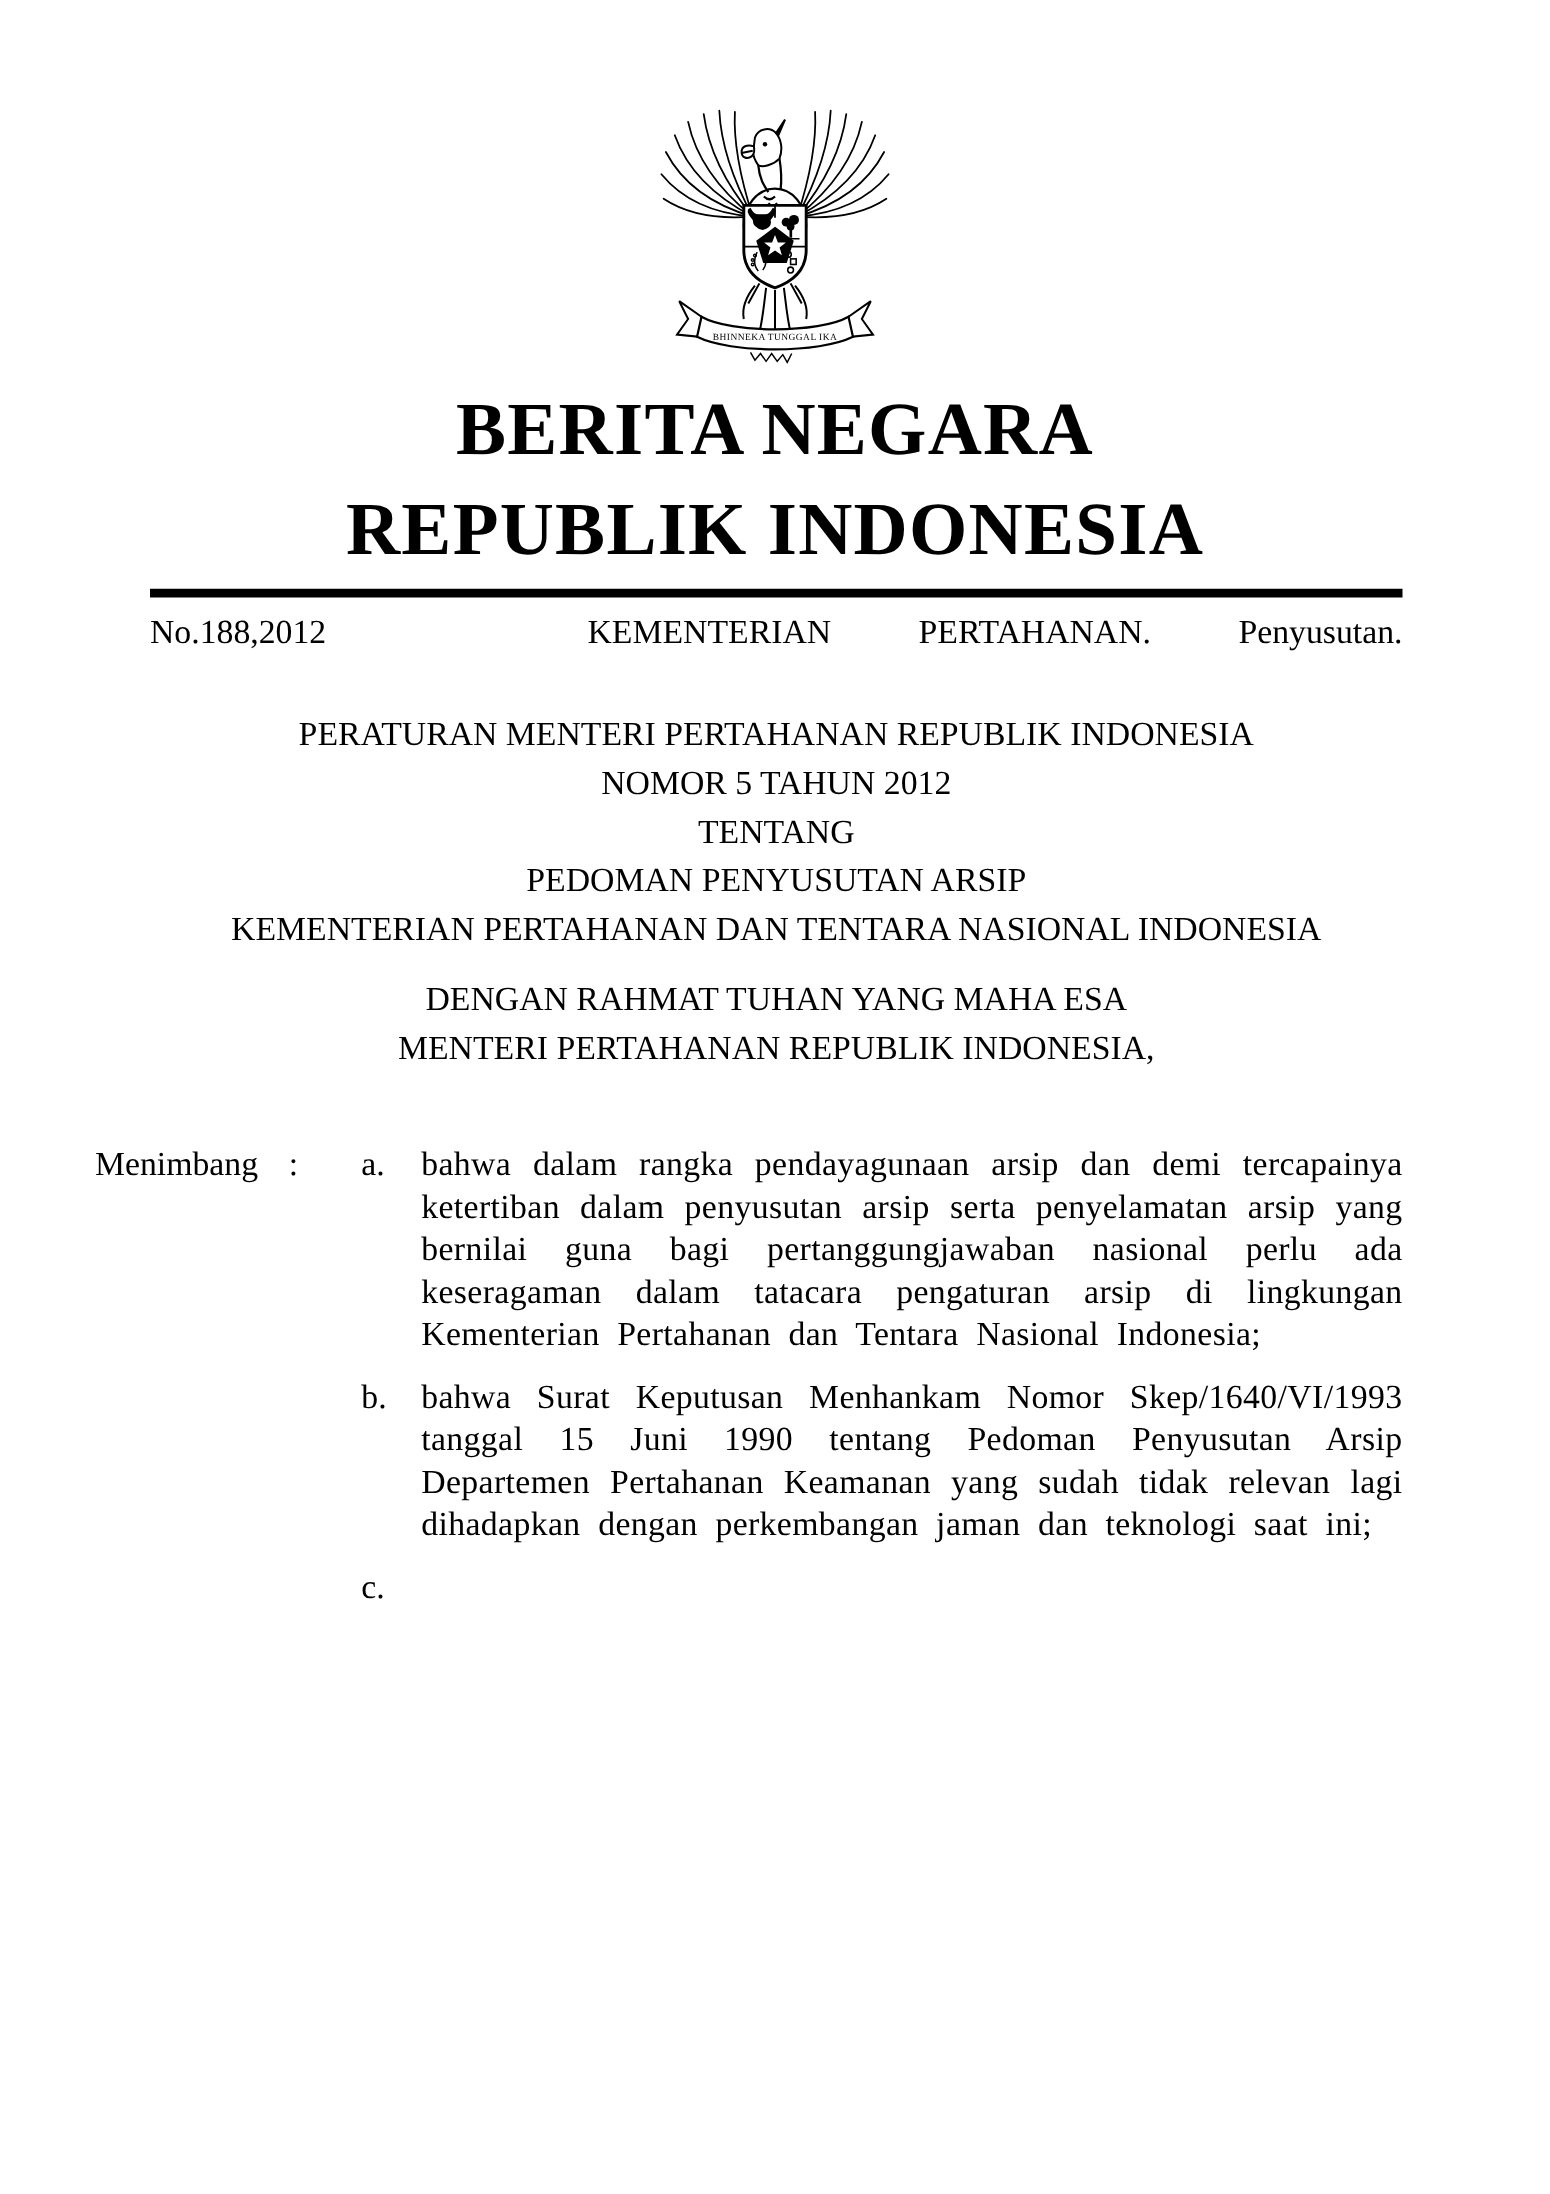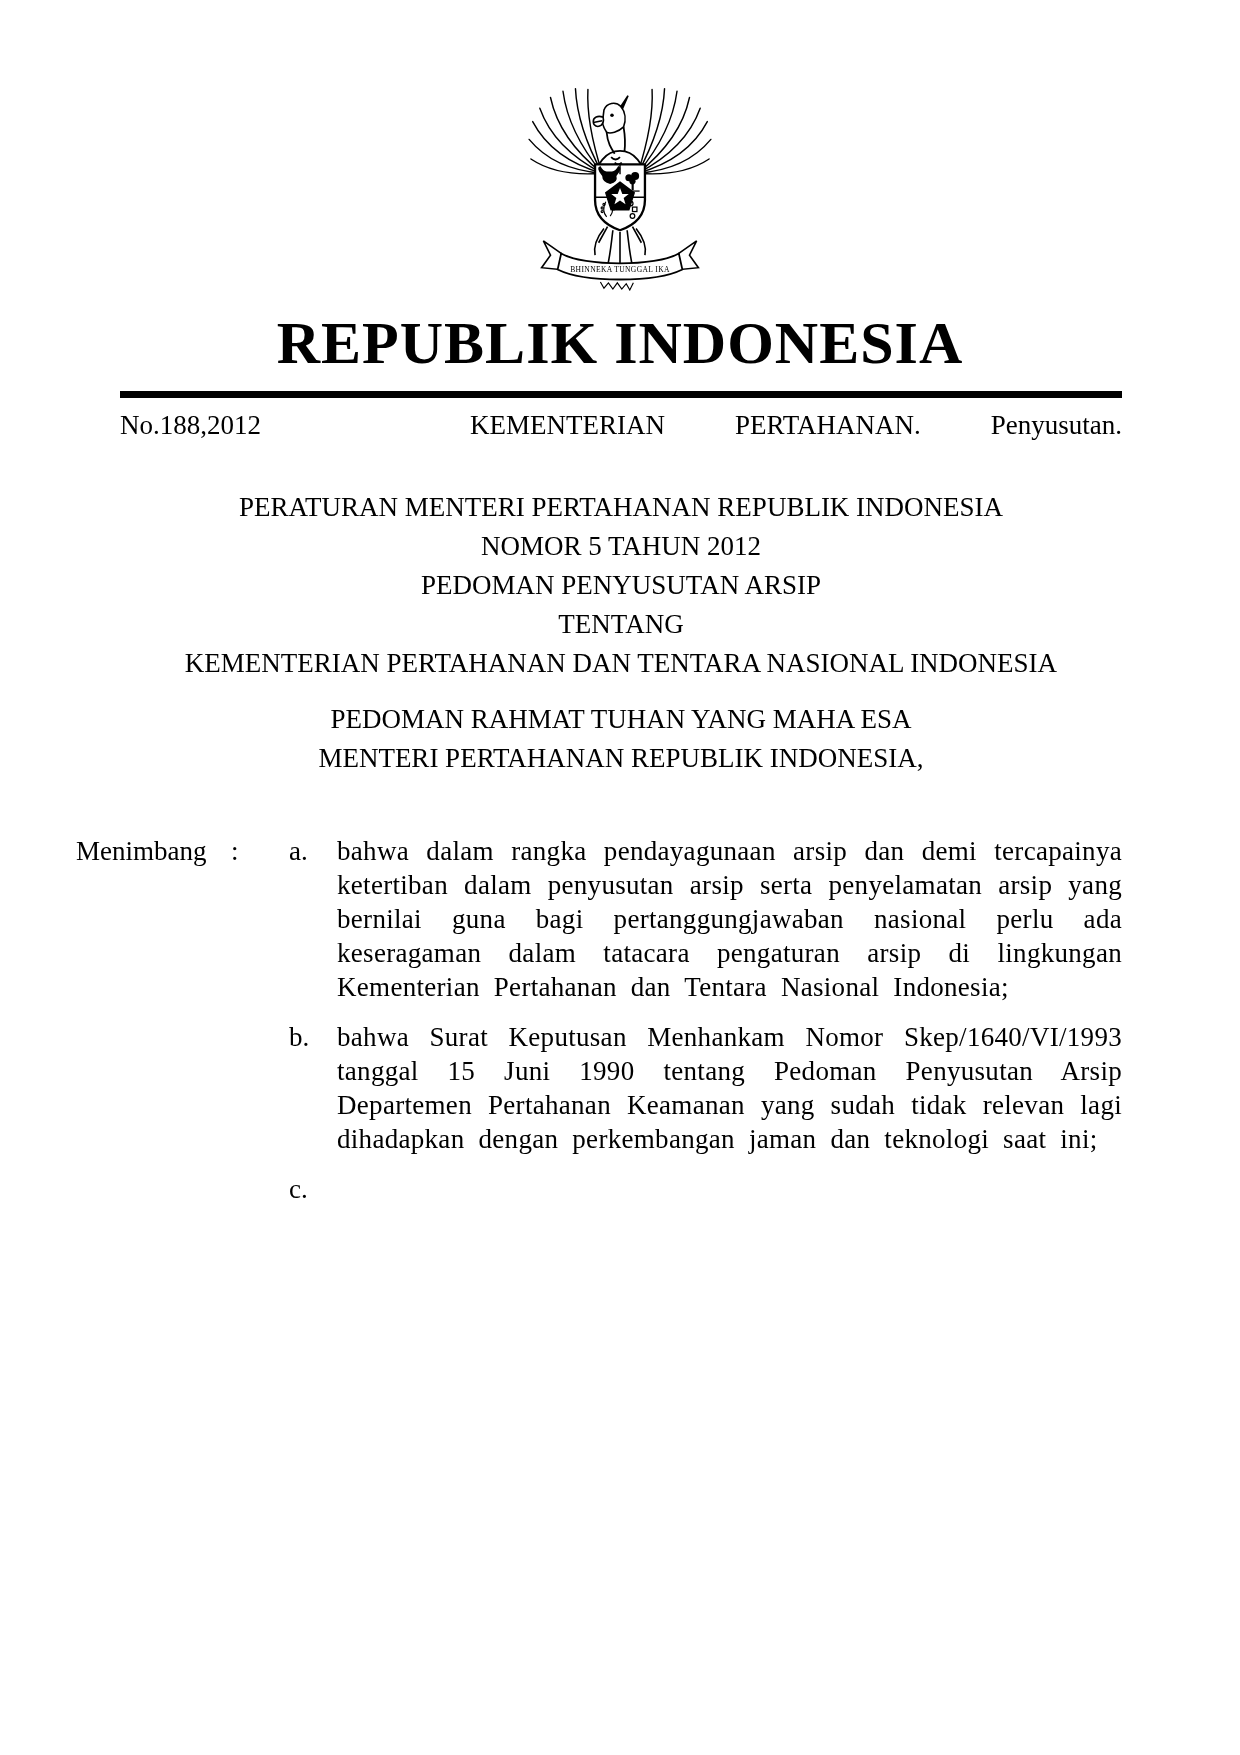--- a/index.html
+++ b/index.html
@@ -169,39 +169,40 @@
       <g>
         <path d="M44,190 L24,176 L32,192 L22,206 L42,208 Z" fill="#fff" stroke="#000" stroke-width="1.8"></path>
         <path d="M176,190 L196,176 L188,192 L198,206 L178,208 Z" fill="#fff" stroke="#000" stroke-width="1.8"></path>
         <path d="M44,190 C70,205 150,205 176,190 L180,208 C150,223 70,223 40,208 Z" fill="#fff" stroke="#000" stroke-width="2"></path>
         <text x="110" y="211" text-anchor="middle" font-size="8.5" font-family="Liberation Serif, serif" fill="#000" letter-spacing="0.4">BHINNEKA TUNGGAL IKA</text>
       </g>
     </svg>
   </div>
 
   <div class="masthead">
+    <div>BERITA NEGARA</div>
     <div>REPUBLIK INDONESIA</div>
   </div>
 
   <div class="rule"></div>
 
   <div class="gazette">
     <div class="gazette-number">No.188,2012</div>
     <div class="gazette-subject">
       <div class="l1">KEMENTERIAN PERTAHANAN. Penyusutan.</div>
     </div>
   </div>
 
   <div class="reg-block">
     <div>PERATURAN MENTERI PERTAHANAN REPUBLIK INDONESIA</div>
     <div>NOMOR 5 TAHUN 2012</div>
+    <div>TENTANG</div>
     <div>PEDOMAN PENYUSUTAN ARSIP</div>
-    <div>TENTANG</div>
     <div>KEMENTERIAN PERTAHANAN DAN TENTARA NASIONAL INDONESIA</div>
-    <div class="reg-invocation">PEDOMAN RAHMAT TUHAN YANG MAHA ESA</div>
+    <div class="reg-invocation">DENGAN RAHMAT TUHAN YANG MAHA ESA</div>
     <div>MENTERI PERTAHANAN REPUBLIK INDONESIA,</div>
   </div>
 
   <div class="consider">
     <div class="consider-row">
       <span class="cell">Menimbang</span>
       <span class="cell">:</span>
       <span class="cell">a.</span>
       <span class="cell item-text">bahwa dalam rangka pendayagunaan arsip dan demi tercapainya ketertiban dalam penyusutan arsip serta penyelamatan arsip yang bernilai guna bagi pertanggungjawaban nasional perlu ada keseragaman dalam tatacara pengaturan arsip di lingkungan Kementerian Pertahanan dan Tentara Nasional Indonesia;</span>
     </div>

